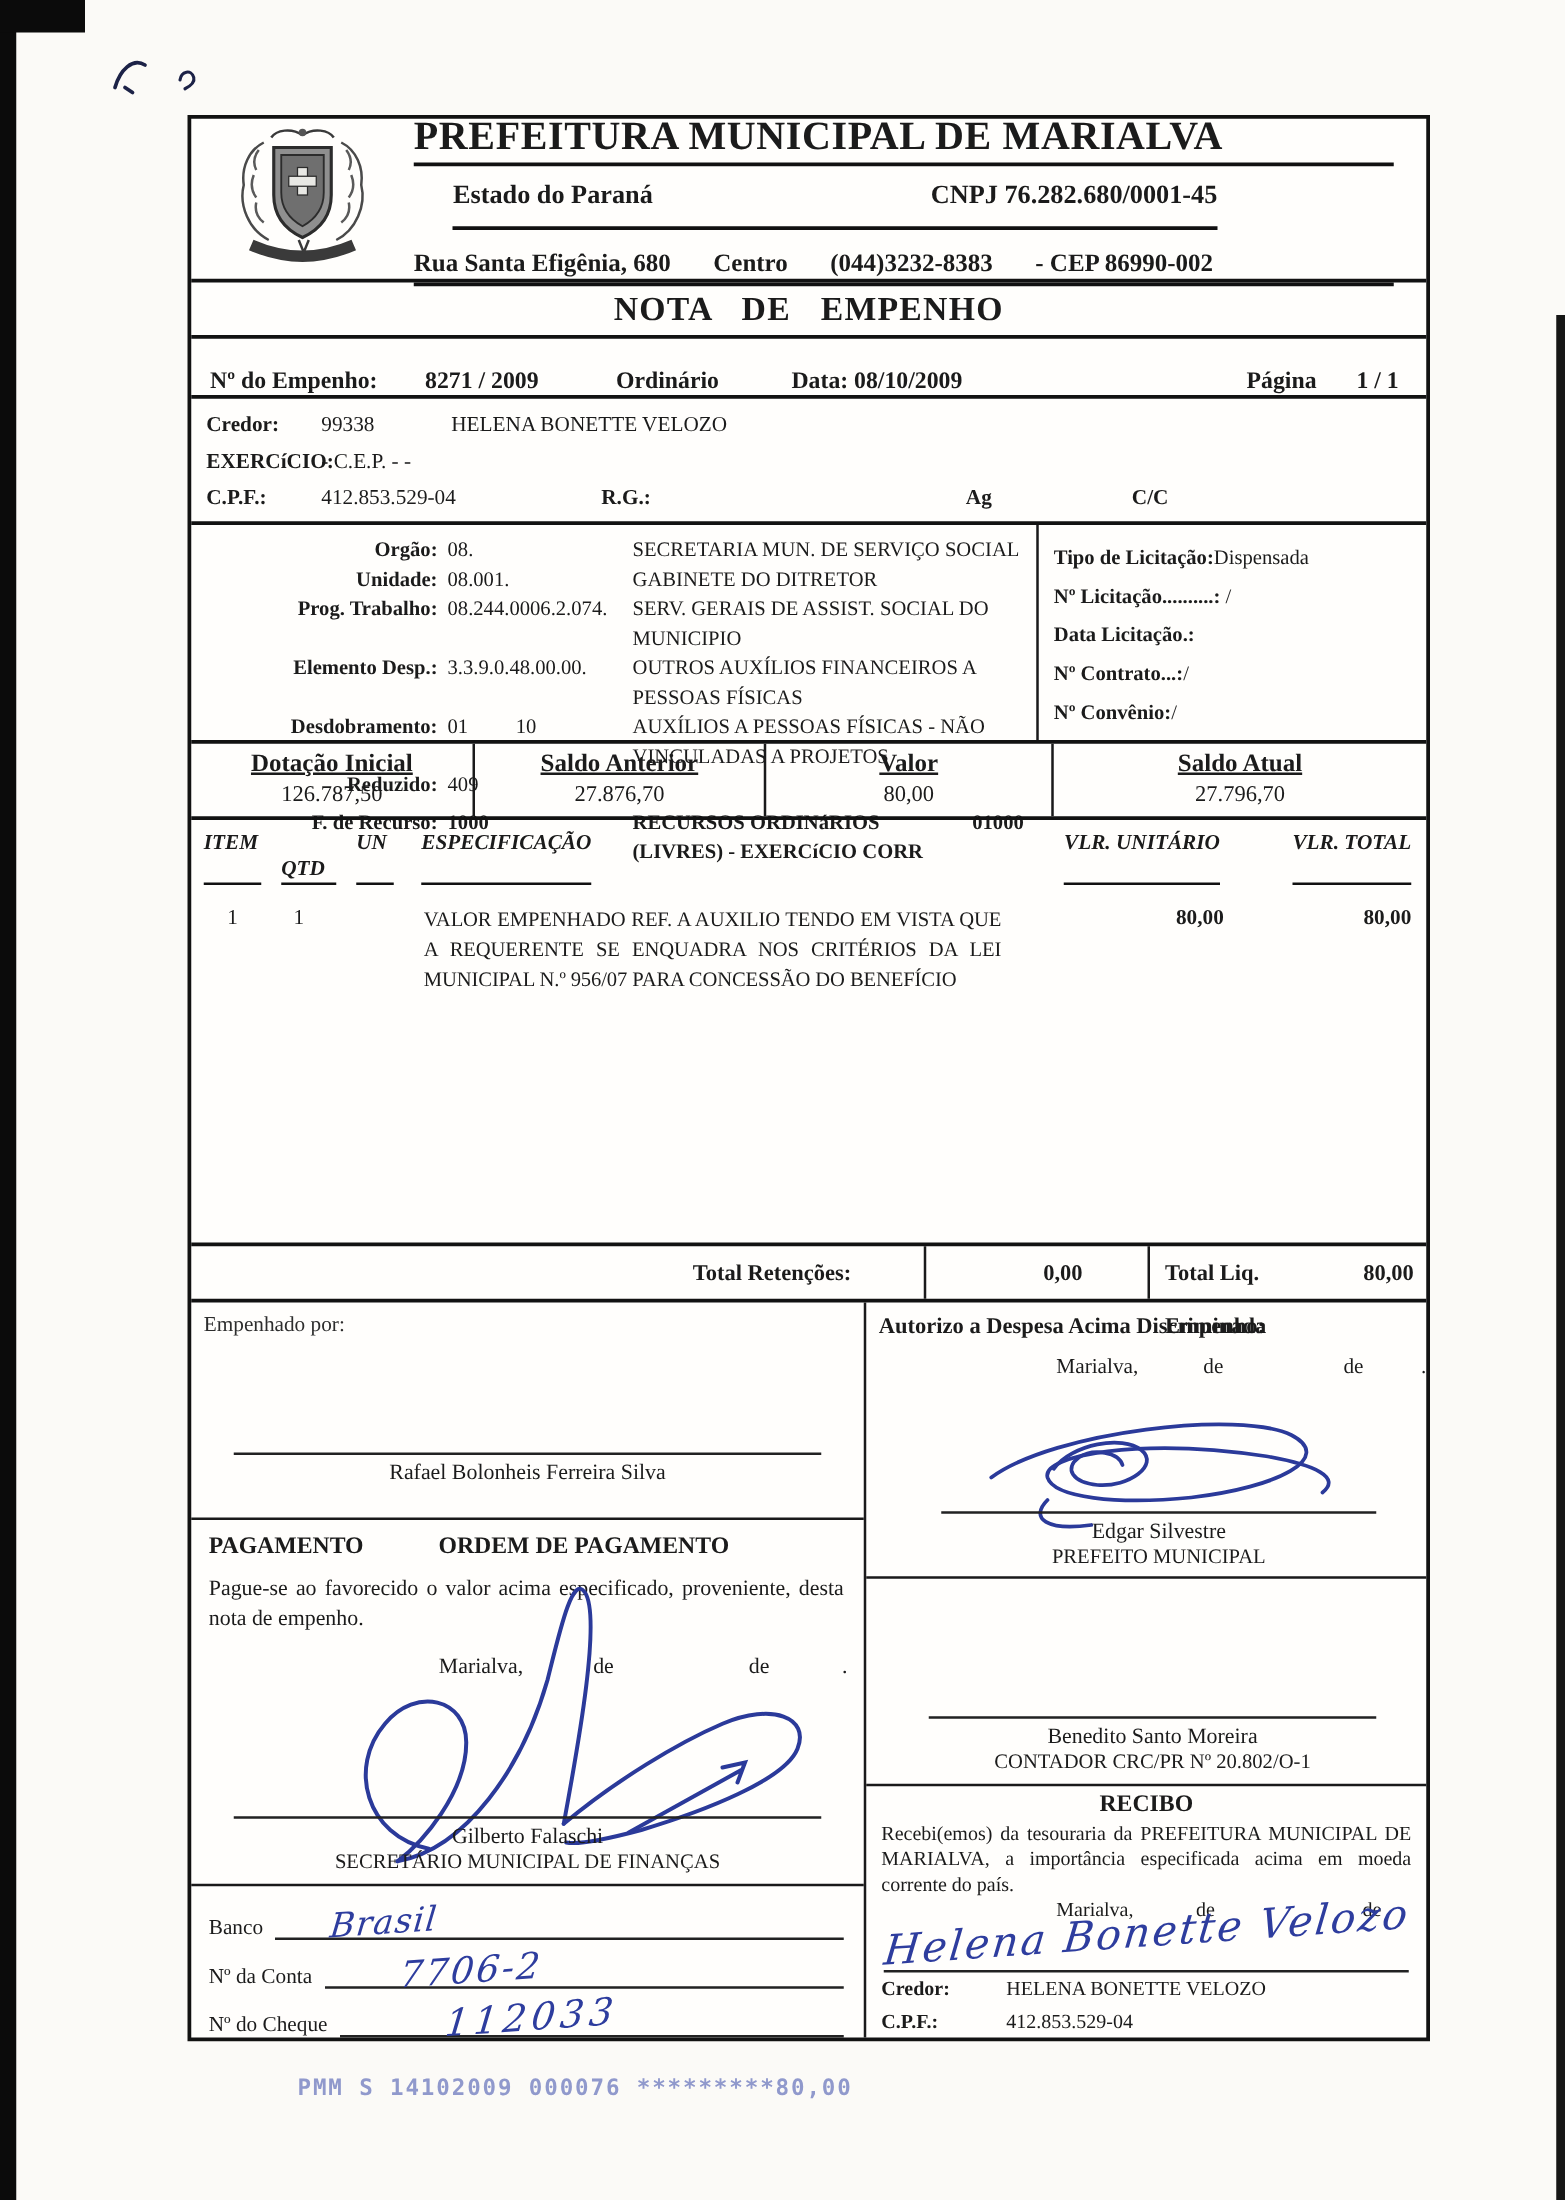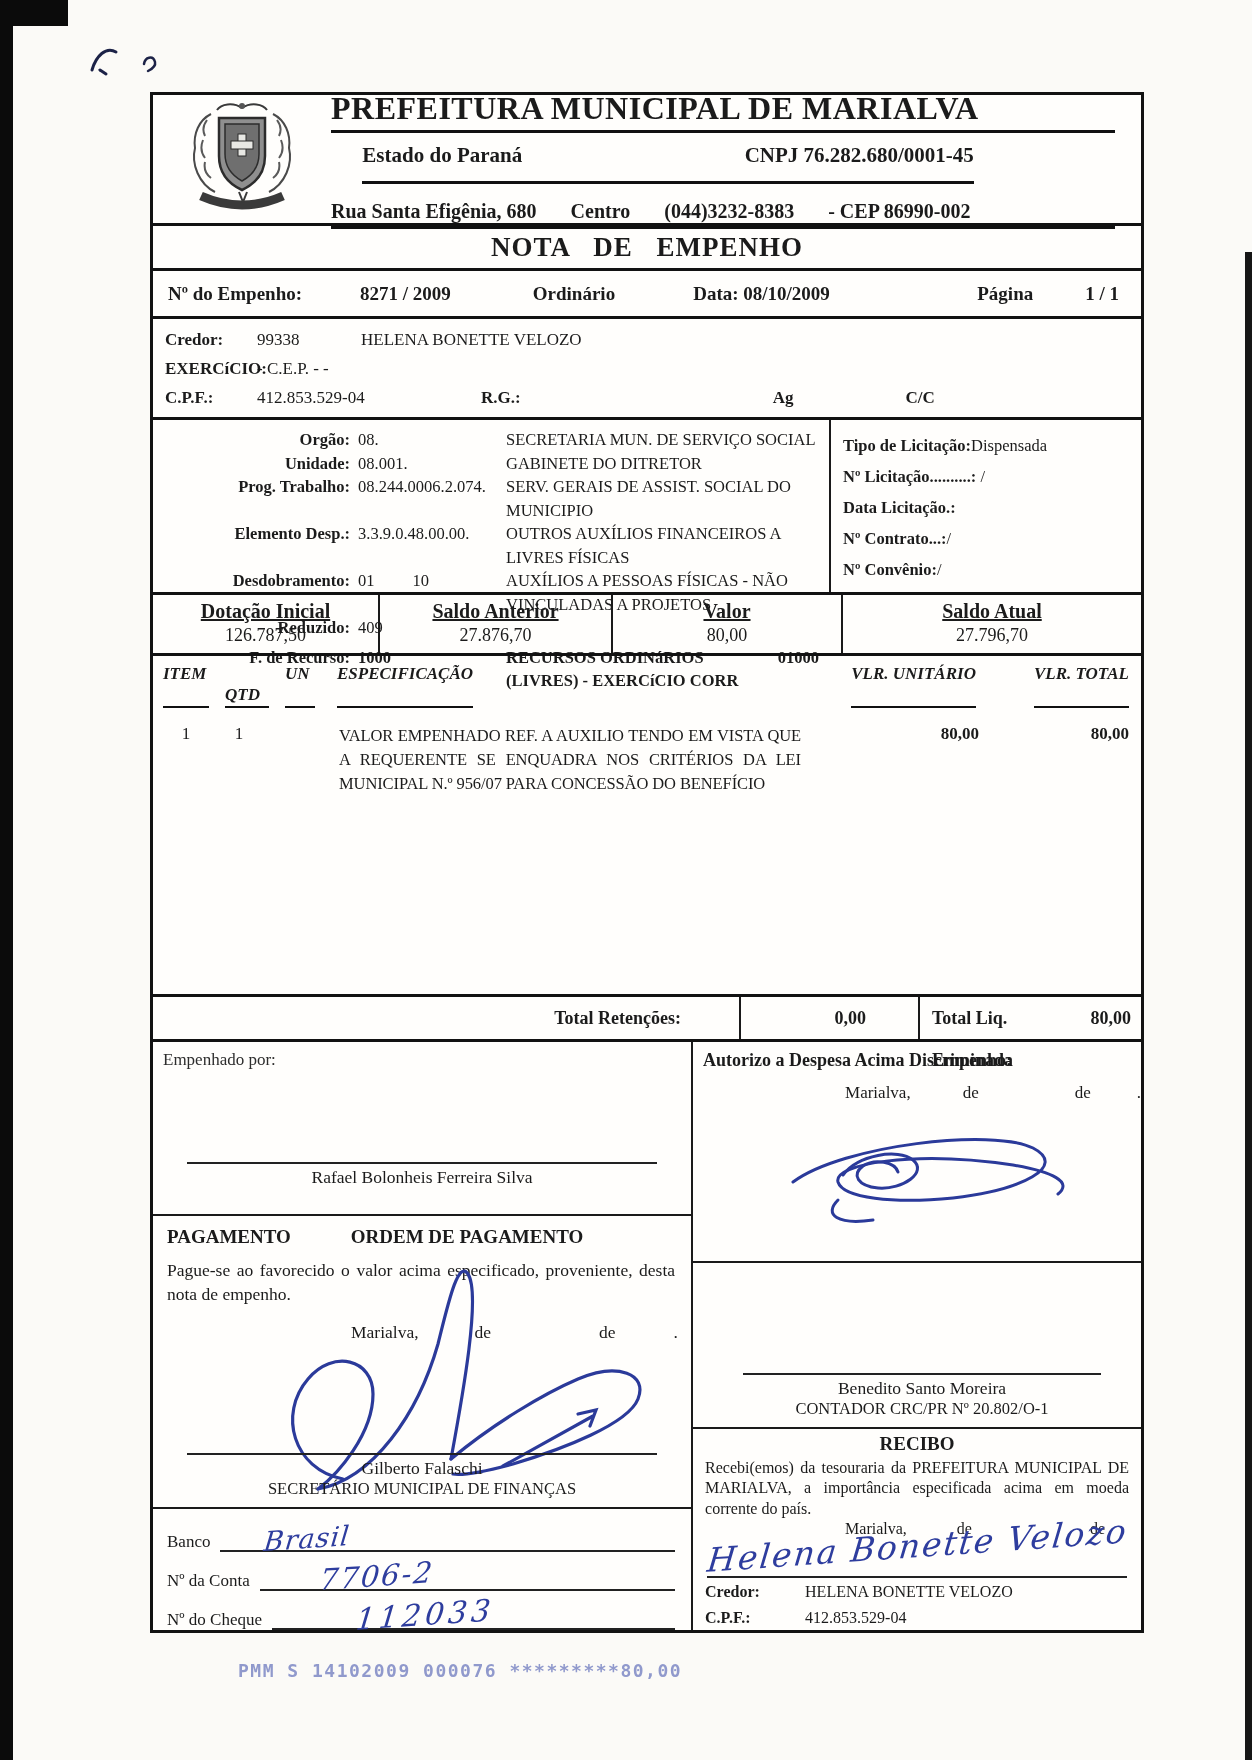--- a/index.html
+++ b/index.html
@@ -23,21 +23,21 @@
   .hdr-title{font-size:32px;font-weight:bold;letter-spacing:.5px;border-bottom:3px solid #111;
              padding-bottom:3px;white-space:nowrap;}
   .hdr-line2{display:flex;justify-content:space-between;width:78%;margin:10px 0 0 4%;
              border-bottom:3px solid #111;padding-bottom:13px;font-size:21px;font-weight:bold;}
   .hdr-line3{display:flex;gap:34px;margin-top:16px;border-bottom:3px solid #111;
              padding-bottom:3px;font-size:20px;font-weight:bold;white-space:nowrap;}
 
   .title-bar{height:42px;line-height:42px;text-align:center;font-size:27px;font-weight:bold;
              word-spacing:16px;letter-spacing:1px;}
 
-  .emp-row{height:45px;display:flex;align-items:center;font-size:19px;font-weight:bold;gap:20px;}
+  .emp-row{height:45px;display:flex;align-items:flex-end;font-size:19px;font-weight:bold;}
   .emp-row .lab{margin-left:15px;}
   .emp-row .num{margin-left:38px;}
   .emp-row .typ{margin-left:62px;}
   .emp-row .dat{margin-left:58px;}
   .emp-row .pg{margin-left:auto;margin-right:18px;}
   .emp-row .pgv{margin-right:22px;margin-left:14px;}
 
   .credor{height:92px;padding-top:6px;font-size:17px;}
   .cr-row{display:flex;padding:0 12px;line-height:29px;align-items:baseline;}
   .lbl{font-weight:bold;}
@@ -245,21 +245,21 @@
           <span class="od">GABINETE DO DITRETOR</span>
         </div>
         <div class="og-row">
           <span class="ol">Prog. Trabalho:</span>
           <span class="oc">08.244.0006.2.074.</span>
           <span class="od">SERV. GERAIS DE ASSIST. SOCIAL DO MUNICIPIO</span>
         </div>
         <div class="og-row">
           <span class="ol">Elemento Desp.:</span>
           <span class="oc">3.3.9.0.48.00.00.</span>
-          <span class="od">OUTROS AUXÍLIOS FINANCEIROS A LIVRES FÍSICAS</span>
+          <span class="od">OUTROS AUXÍLIOS FINANCEIROS A PESSOAS FÍSICAS</span>
         </div>
         <div class="og-row">
           <span class="ol">Desdobramento:</span>
           <span class="oc"><span>01</span><span class="c2">10</span></span>
           <span class="od">AUXÍLIOS A PESSOAS FÍSICAS - NÃO VINCULADAS A PROJETOS</span>
         </div>
         <div class="og-row">
           <span class="ol">Reduzido:</span>
           <span class="oc">409</span>
           <span class="od"></span>
@@ -398,20 +398,25 @@
             <span class="g2">de</span>
             <span class="g3">.</span>
           </div>
           <svg class="au-sig-svg" width="300" height="110" viewBox="0 0 300 110">
             <g stroke="#2b3a9a" stroke-width="3" fill="none" stroke-linecap="round">
               <path d="M10,62 C60,25 210,8 250,28 C285,46 240,70 170,78 C110,84 60,78 55,62 C50,44 130,30 230,45 C270,52 290,62 275,74"></path>
               <path d="M60,55 C75,35 115,28 130,40 C145,52 120,70 95,68 C75,66 68,55 80,46 C92,38 112,42 115,52"></path>
               <path d="M55,80 C40,95 55,105 90,100"></path>
             </g>
           </svg>
+          <div class="sig-stack">
+            <div class="sig-line"></div>
+            <div class="sig-name">Edgar Silvestre</div>
+            <div class="sig-role">PREFEITO MUNICIPAL</div>
+          </div>
         </div>
 
         <div class="contador b-top2">
           <div class="sig-stack">
             <div class="sig-line"></div>
             <div class="sig-name">Benedito Santo Moreira</div>
             <div class="sig-role">CONTADOR CRC/PR Nº 20.802/O-1</div>
           </div>
         </div>
 

